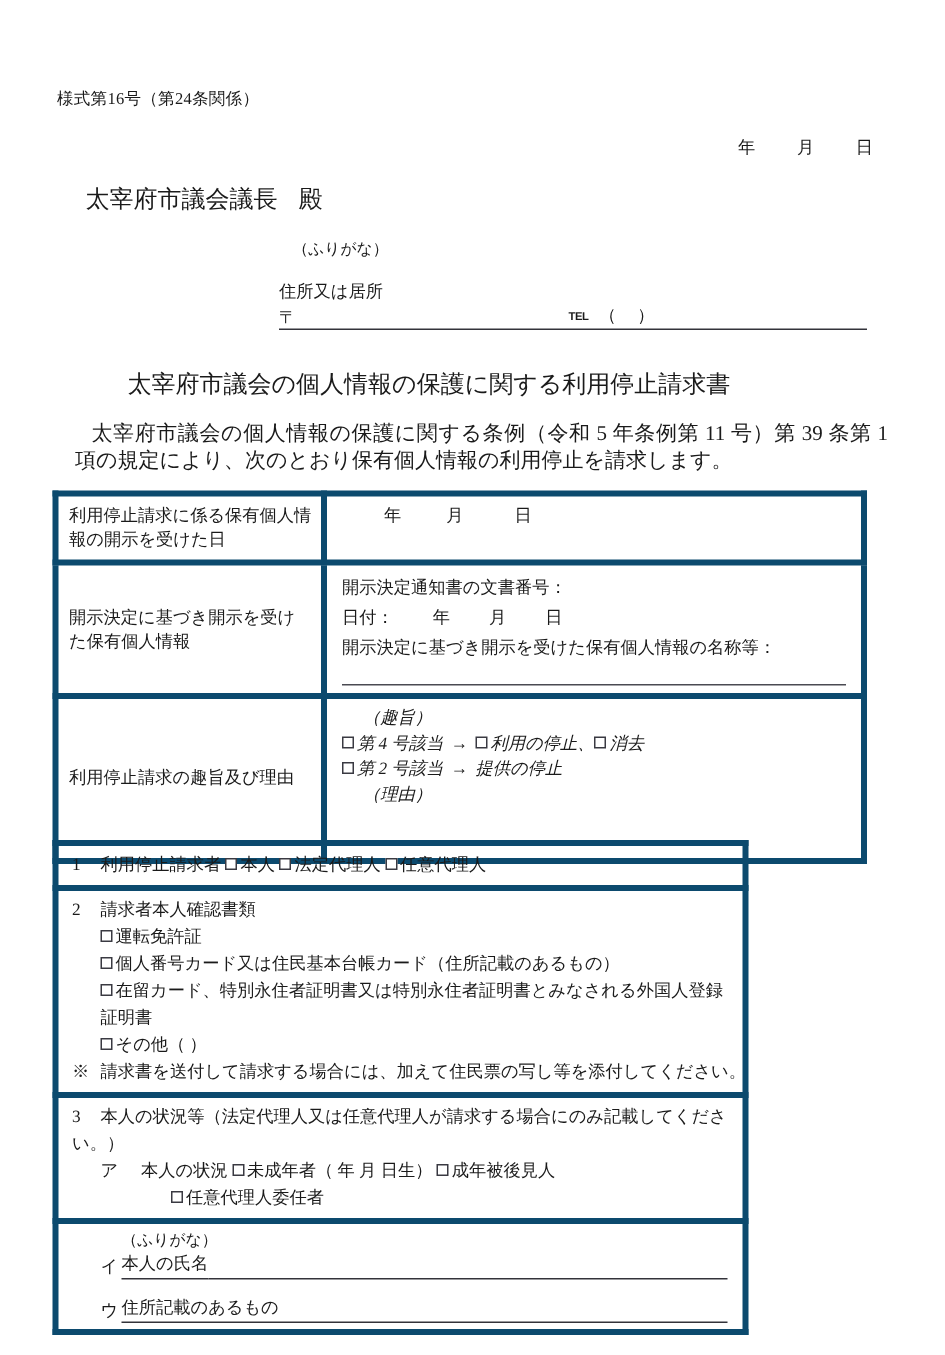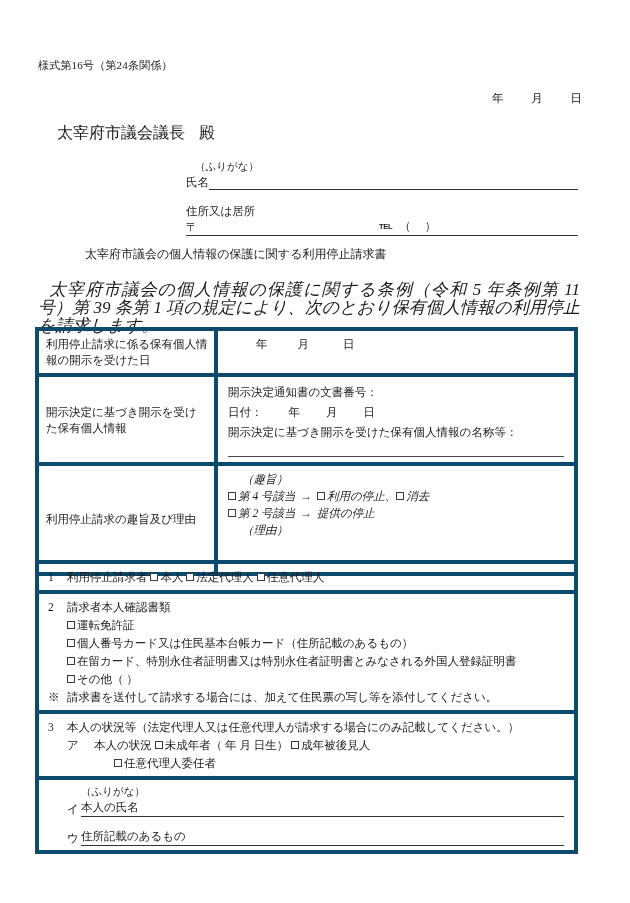--- a/index.html
+++ b/index.html
@@ -107,33 +107,32 @@
     letter-spacing: -0.3px;
     vertical-align: 1px;
   }
   .tel-paren { margin-left: 7px; letter-spacing: 14px; }
 
   
   .doc-title {
     position: absolute;
     left: 85px;
     top: 246px;
-    font-size: 12px;
+    font-size: 16px;
     white-space: nowrap;
   }
   .intro {
     position: absolute;
-    left: 38px;
+    left: 50px;
     top: 281px;
     width: 542px;
-    font-size: 17px;
+    font-size: 14px;
     line-height: 18px;
     text-indent: 11px;
     text-align: justify;
-    font-style: italic;
   }
 
   
   .tbl {
     position: absolute;
     border-collapse: collapse;
     table-layout: fixed;
     font-size: 11.5px;
   }
   .tbl td {
@@ -184,21 +183,21 @@
     vertical-align: 0px;
     box-sizing: border-box;
     background: #fff;
   }
   .arrow { margin: 0 5px; }
 
   
   #sub-table {
     left: 35px;
     top: 560px;
-    width: 543px;
+    width: 464px;
   }
   #sub-table td {
     padding: 4px 6px 4px 9px;
     line-height: 18px;
   }
   #sub-table .num { display: inline-block; width: 19px; }
   #sub-table .sub-ind { padding-left: 19px; }
   #sub-table .sub-ind3 { padding-left: 66px; }
   .note-row { white-space: nowrap; }
   .note-row .mk { display: inline-block; width: 19px; }
@@ -246,24 +245,20 @@
     <span class="gap-md"></span>
     <span>日</span>
   </div>
 
   <div class="addressee">
     <span>太宰府市議会議長</span><span class="hon">殿</span>
   </div>
 
   <div class="applicant">
     <div class="furigana">（ふりがな）</div>
-    <div class="name-row">
-      <span class="lbl">氏名</span>
-      <span class="rule"></span>
-    </div>
     <div class="addr-label">住所又は居所</div>
     <div class="postal-row">
       <span class="mark">〒</span>
       <span class="tel-box">
         <span class="tel-glyph">TEL</span><span class="tel-paren">（</span><span>）</span>
       </span>
     </div>
   </div>
 
   <div class="doc-title">太宰府市議会の個人情報の保護に関する利用停止請求書</div>

